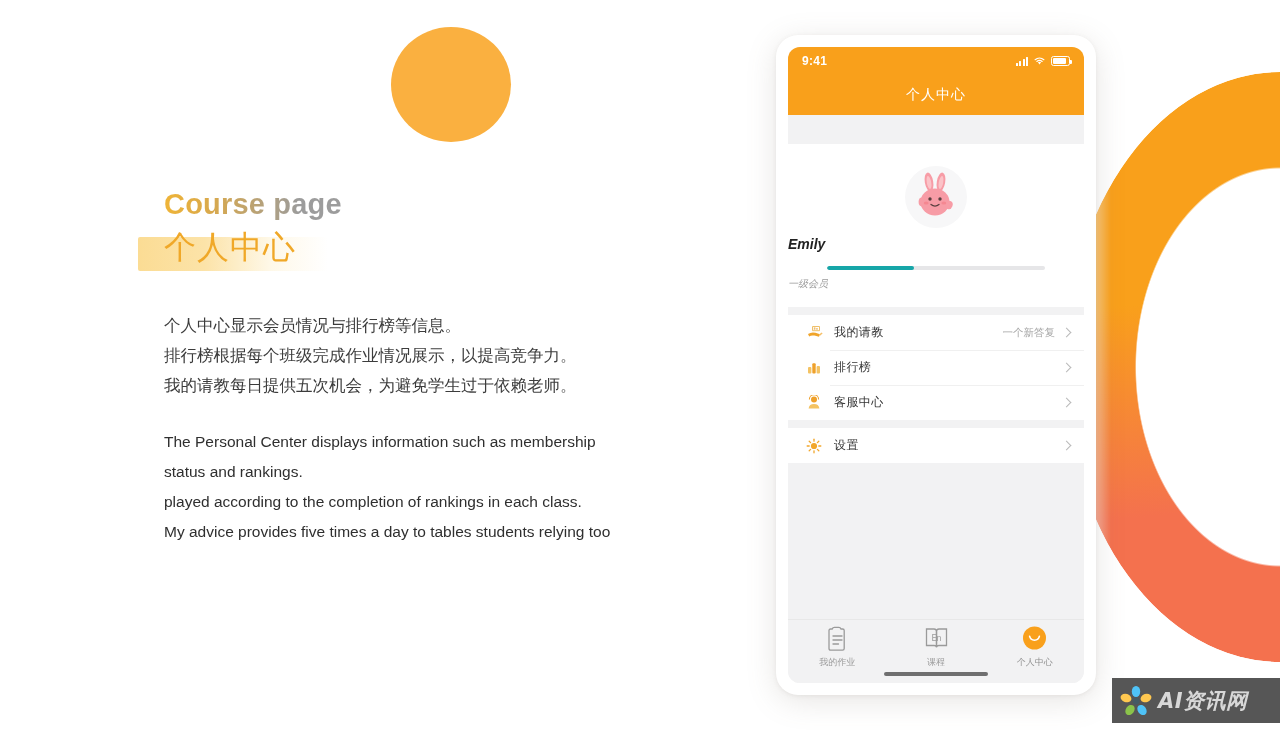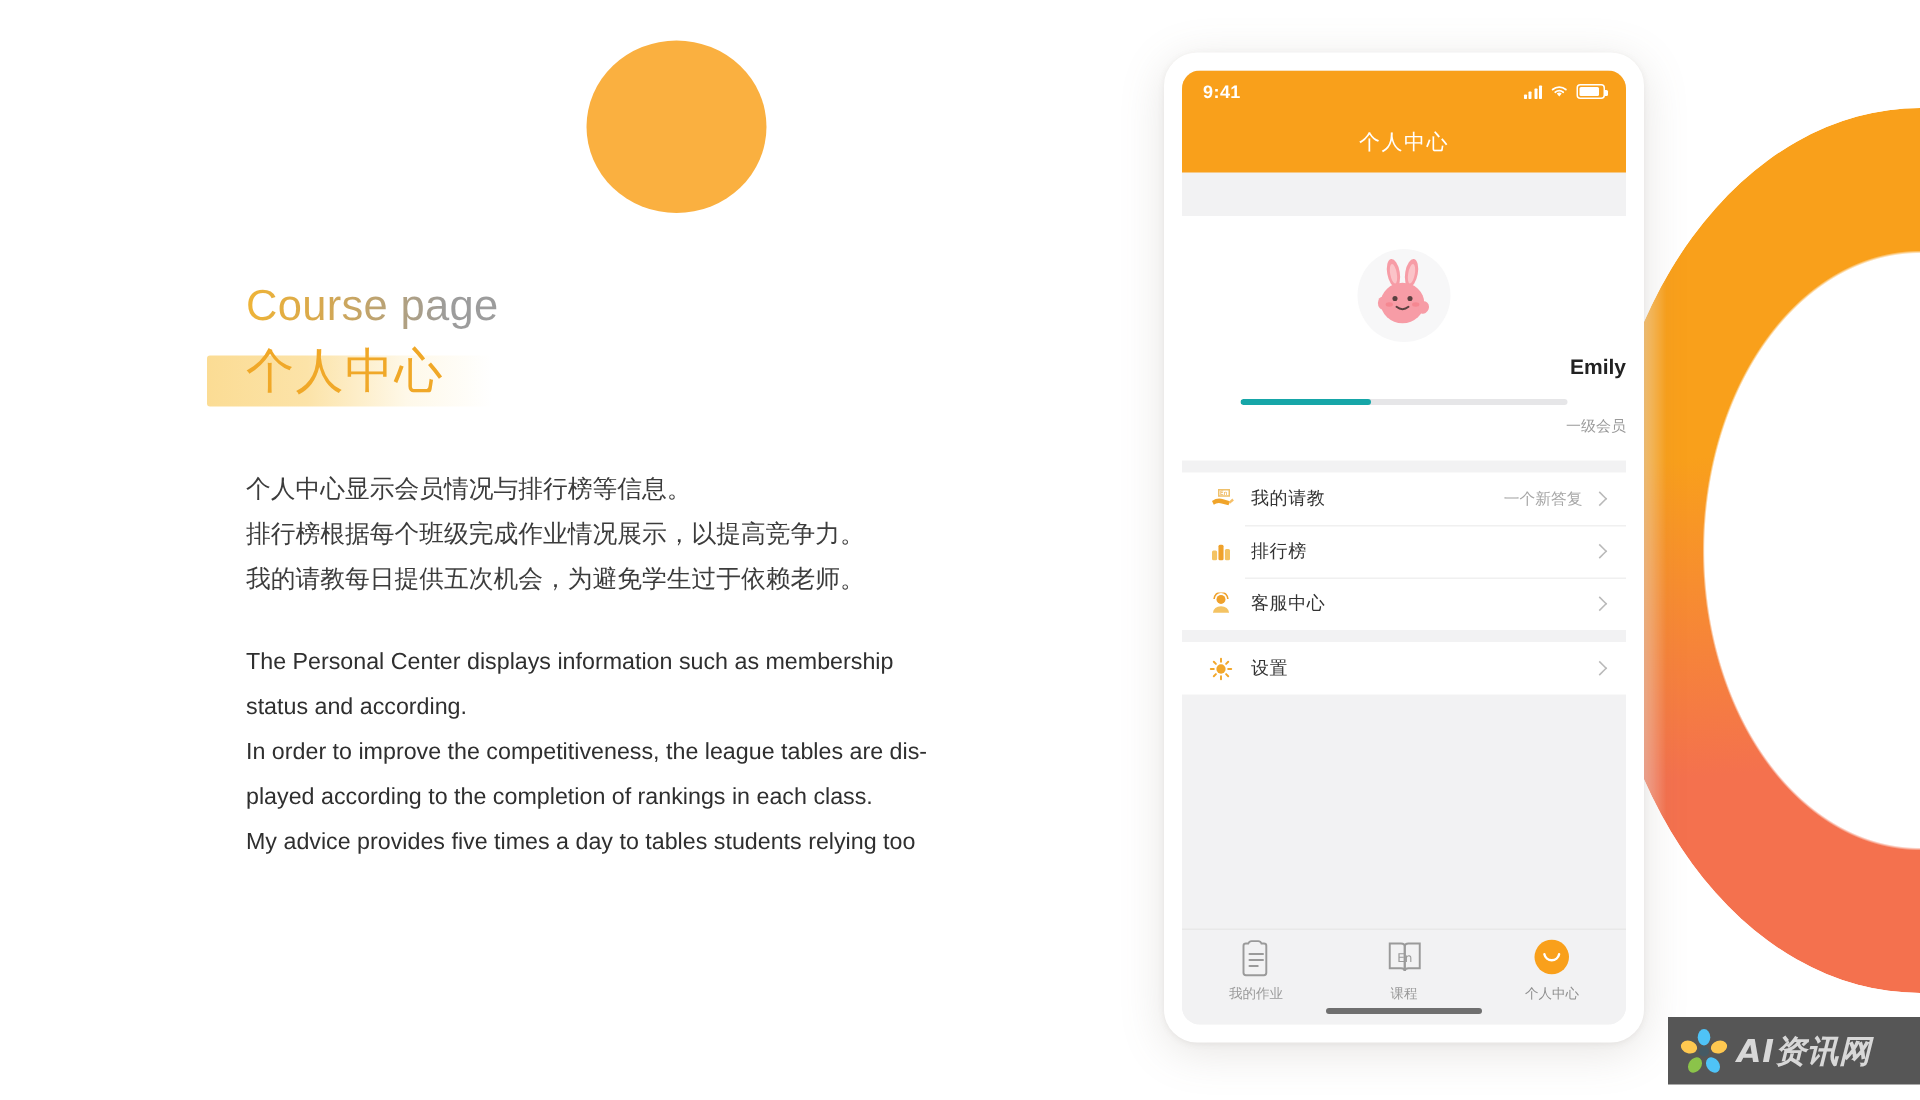--- a/index.html
+++ b/index.html
@@ -36,21 +36,21 @@
   }
   .deco-ring-fade {
     position: absolute; left: 0; top: 0; width: 46px; height: 590px;
     background: linear-gradient(to right, #ffffff 18%, rgba(255,255,255,0.0) 100%);
   }
 
   
   .left-col { position: absolute; left: 164px; top: 185px; width: 520px; }
 
   .title-en {
-    font-size: 29px; font-weight: 400; letter-spacing: .2px;
+    font-size: 29px; font-weight: 700; letter-spacing: .2px;
     line-height: 38px;
     background: linear-gradient(to right, #EFB437 0%, #D9A94C 9%, #9C9C9C 26%, #9C9C9C 100%);
     -webkit-background-clip: text; background-clip: text;
     -webkit-text-fill-color: transparent; color: transparent;
     white-space: nowrap;
   }
   .title-cn-wrap { position: relative; display: inline-block; margin-top: 2px; }
   .title-cn-hl {
     position: absolute; left: -26px; top: 12px;
     width: 190px; height: 34px;
@@ -120,21 +120,21 @@
   .navbar {
     height: 40px; display:flex; align-items:center; justify-content:center;
     color:#fff; font-size:14px; letter-spacing:1px;
     font-family:"DejaVu Sans","Liberation Sans",sans-serif;
   }
 
   .scroll { flex: 1 1 auto; background: #F2F2F3; overflow: hidden; }
 
   
   .profile {
-    background:#fff; padding: 22px 0 16px; text-align:right;
+    background:#fff; padding: 22px 0 16px; text-align:left;font-style:italic;
   }
   .avatar {
     width: 62px; height: 62px; border-radius: 50%;
     background: #F7F7F8;
     margin: 0 auto 8px; position: relative;
     display:flex; align-items:center; justify-content:center;
   }
   .uname { font-size: 14px; font-weight:bold; color:#222; }
   .prog-track {
     width: 218px; height: 4px; background:#E6E6E8; border-radius:2px;
@@ -215,22 +215,21 @@
     </div>
 
     <div class="body-cn">
       <p>个人中心显示会员情况与排行榜等信息。</p>
       <p>排行榜根据每个班级完成作业情况展示，以提高竞争力。</p>
       <p>我的请教每日提供五次机会，为避免学生过于依赖老师。</p>
     </div>
 
     <div class="body-en">
       <p>The Personal Center displays information such as membership</p>
-      <p>status and according.</p>
-      <p>In order to improve the competitiveness, the league tables are dis-</p>
+      <p>status and rankings.</p>
       <p>played according to the completion of rankings in each class.</p>
       <p>My advice provides five times a day to tables students relying too</p>
     </div>
   </div>
 
   <div class="phone">
     <div class="screen">
 
       <div class="topbar">
         <div class="statusbar">

